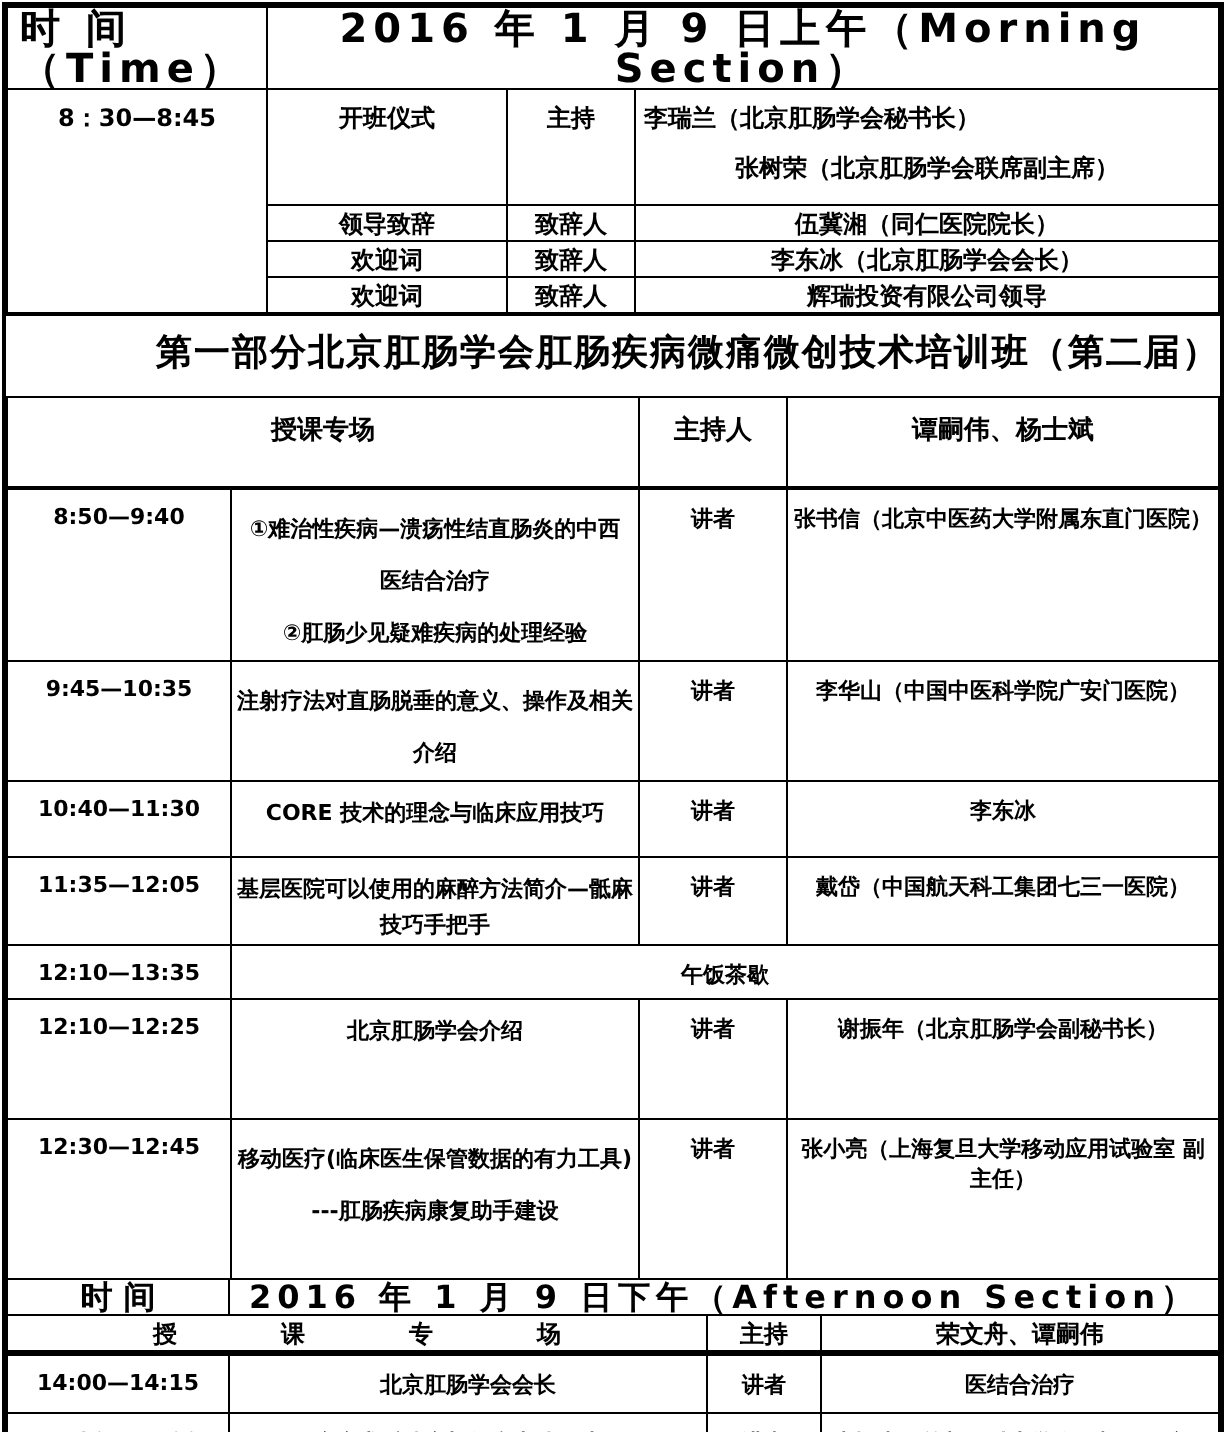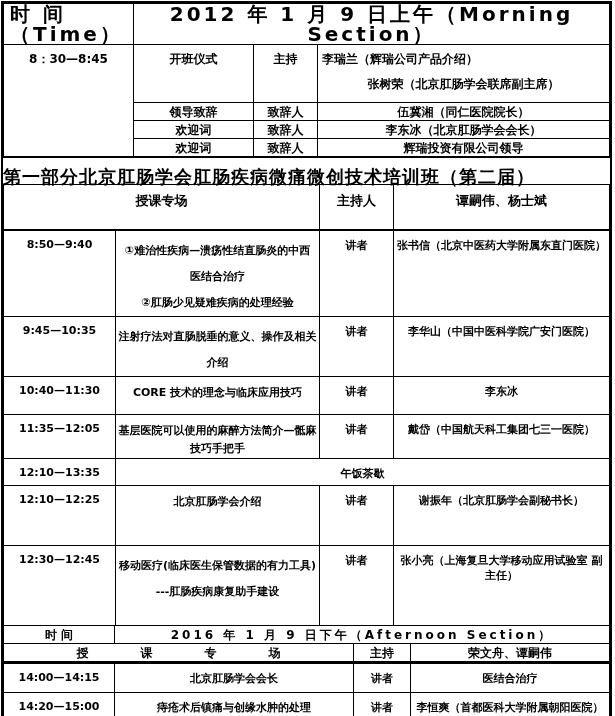--- a/index.html
+++ b/index.html
@@ -28,44 +28,44 @@
   
   .tbl-a td { font-size: 12px; }
   .r-a1 td { height: 20px; line-height: 20px; font-size: 20px; letter-spacing: 3px; }
   .r-a1 .cell-time-hdr { text-align: left; padding-left: 6px; }
   .r-a2 td { height: 58px; padding-top: 6px; }
   .r-a3 td, .r-a4 td, .r-a5 td { height: 18px; padding-top: 1px; line-height: 16px; }
   .names-2 .ln1 { text-align: left; padding-left: 4px; line-height: 16px; }
   .names-2 .ln2 { margin-top: 9px; line-height: 16px; }
   
   .part-title {
-    height: 28px;
+    height: 42px;
     line-height: 37px;
-    text-align: left;
+    text-align: right;
     font-size: 18px;
     font-weight: bold;
     letter-spacing: 1px;
     border-top: 1px solid #000;
   }
   
   .tbl-b td { font-size: 11px; }
   .r-b0 td { height: 45px; padding-top: 7px; font-size: 13px; border-bottom: 2px solid #000; }
   .r-b1 td { height: 77px; }
   .r-b2 td { height: 57px; }
   .r-b3 td { height: 38px; }
   .r-b4 td { height: 38px; }
   .r-b5 td { height: 27px; padding-top: 5px; }
   .r-b6 td { height: 60px; }
   .r-b7 td { height: 80px; }
   .tbl-b td { padding-top: 7px; }
   .tbl-b .ln { line-height: 18px; }
   .loose .ln { line-height: 26px; }
   
   .tbl-c td { font-size: 11px; }
-  .r-c0 td { height: 18px; padding-top: 1px; line-height: 16px; font-size: 12px; }
+  .r-c0 td { height: 18px; padding-top: 1px; line-height: 16px; font-size: 16px; }
   .r-c0 .cell-session { letter-spacing: 3px; }
   .r-c1 td { height: 19px; padding-top: 2px; line-height: 15px; font-size: 12px; border-bottom: 3px solid #000; }
   .r-c2 td, .r-c3 td { height: 30px; padding-top: 7px; }
   .spread-label {
     display: inline-block;
     letter-spacing: 52px;
     padding-left: 52px;
     white-space: nowrap;
   }
   .nowrap { white-space: nowrap; }
@@ -79,28 +79,28 @@
   <table class="tbl-a">
     <colgroup>
         <col style="width:130px">
         <col style="width:120px">
         <col style="width:64px">
         <col>
       </colgroup>
     <tbody>
         <tr class="r-a1">
       <td class="cell-time-hdr">时 间（Time）</td>
-      <td colspan="3">2012 年 1 月 9 日上午（Morning Section）</td>
+      <td colspan="3">2016 年 1 月 9 日上午（Morning Section）</td>
     </tr>
     <tr class="r-a2">
       <td rowspan="4">8：30—8:45</td>
       <td>开班仪式</td>
       <td>主持</td>
       <td class="names-2">
-        <div class="ln1">李瑞兰（辉瑞公司产品介绍）</div>
+        <div class="ln1">李瑞兰（北京肛肠学会秘书长）</div>
         <div class="ln2">张树荣（北京肛肠学会联席副主席）</div>
       </td>
     </tr>
     <tr class="r-a3">
       <td>领导致辞</td>
       <td>致辞人</td>
       <td>伍冀湘（同仁医院院长）</td>
     </tr>
     <tr class="r-a4">
       <td>欢迎词</td>

